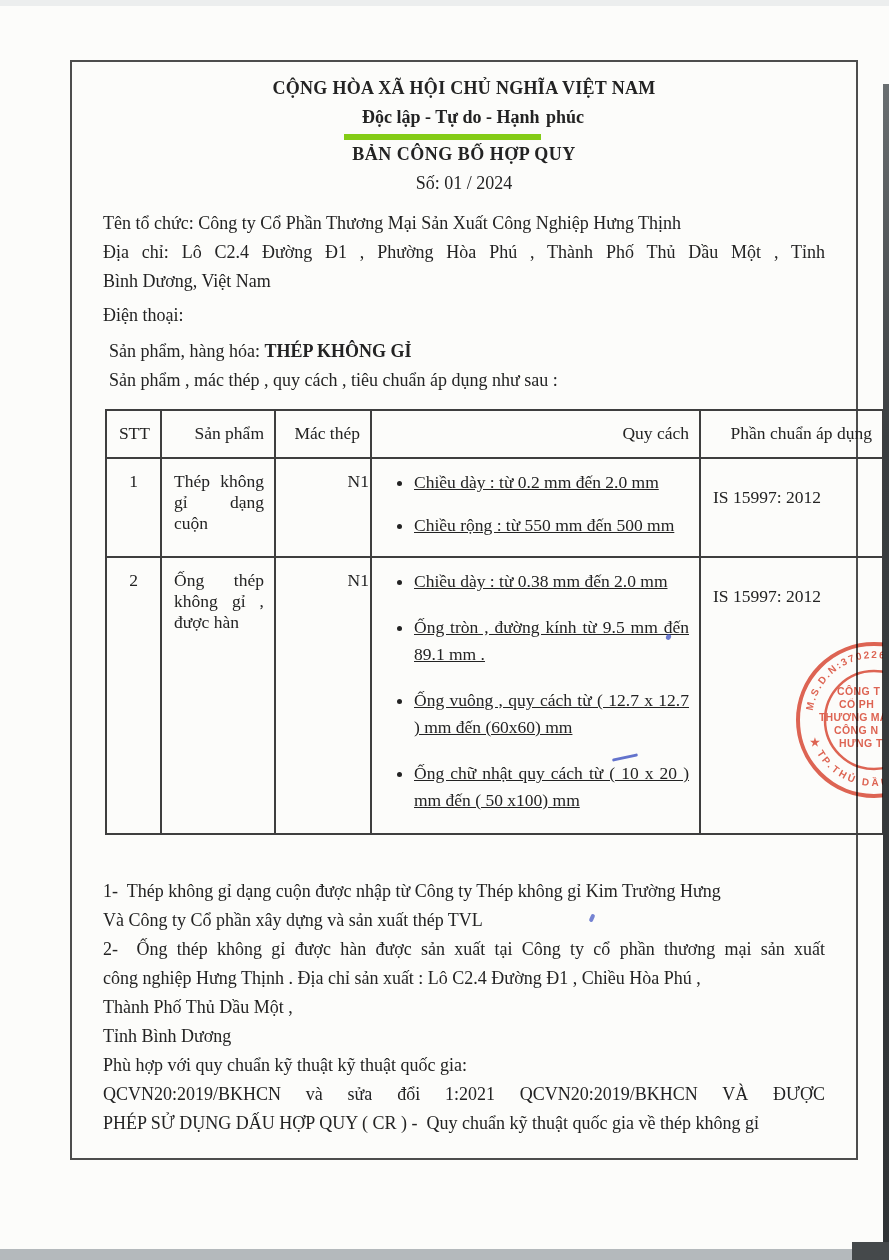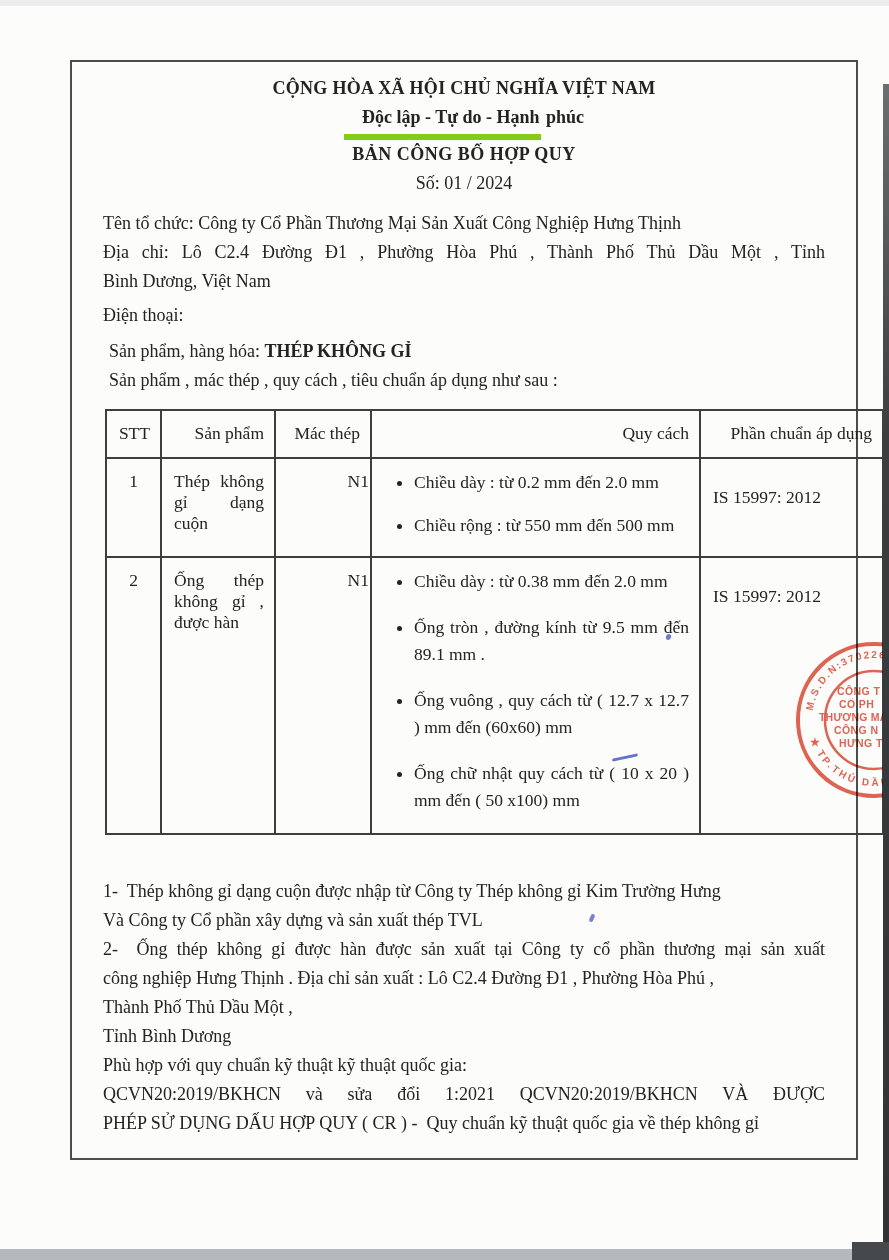--- a/index.html
+++ b/index.html
@@ -35,21 +35,21 @@
   table.spec th, table.spec td { border:2px solid #3e3e3e; vertical-align:top; }
   table.spec th { font-weight:normal; text-align:right; padding:12px 10px; height:22px; }
   th.c { text-align:center; padding:8px 2px; }
   td.stt { text-align:center; padding-top:12px; }
   td.sp  { padding:12px 10px 0 12px; text-align:justify; }
   td.mt  { text-align:right; padding-top:12px; }
   td.qc  { padding:0 6px 0 0; }
   td.tc  { padding:28px 8px 0 12px; }
   tr.r1 { height:99px; } tr.r2 { height:231px; }
   ul.qlist { margin:10px 0 0; padding-left:42px; }
-  ul.qlist li { text-align:justify; padding-right:4px; line-height:27px; margin-bottom:16px; }
+  ul.qlist li { text-align:justify; padding-right:4px; line-height:27px; margin-bottom:16px;text-decoration:underline; }
   tr.r2 ul.qlist li { margin-bottom:19px; }
 
   .notes { margin-top:42px; font-size:18px; line-height:28.5px; }
   .notes p { margin:0; white-space:pre-wrap;font-family:Liberation Serif, serif; }
   .ind17 { margin-left:17px; }
   .out29 { margin-left:-29px; }
 
   .stamp { position:absolute; left:794px; top:640px; width:170px; height:170px;
     opacity:0.88; mix-blend-mode:multiply; }
   .stamp text, .stamp textPath { font-family:"Liberation Sans", sans-serif; font-weight:bold; }
@@ -124,21 +124,21 @@
           </td>
           <td class="tc">IS 15997: 2012</td>
         </tr>
       </tbody>
         </table>
 
       <div class="notes">
         <p>1-  Thép không gỉ dạng cuộn được nhập từ Công ty Thép không gỉ Kim Trường Hưng</p>
         <p>Và Công ty Cổ phần xây dựng và sản xuất thép TVL</p>
         <p class="jl">2-  Ống thép không gỉ được hàn được sản xuất tại Công ty cổ phần thương mại sản xuất</p>
-        <p class="ind17">công nghiệp Hưng Thịnh . Địa chỉ sản xuất : Lô C2.4 Đường Đ1 , Phường Hòa Phú ,</p>
+        <p class="ind17">công nghiệp Hưng Thịnh . Địa chỉ sản xuất : Lô C2.4 Đường Đ1 , Chiều Hòa Phú ,</p>
         <p class="ind17">Thành Phố Thủ Dầu Một ,</p>
         <p>Tỉnh Bình Dương</p>
         <p>Phù hợp với quy chuẩn kỹ thuật kỹ thuật quốc gia:</p>
         <p class="jl">QCVN20:2019/BKHCN và sửa đổi 1:2021 QCVN20:2019/BKHCN VÀ ĐƯỢC</p>
         <p class="out29">PHÉP SỬ DỤNG DẤU HỢP QUY ( CR ) -  Quy chuẩn kỹ thuật quốc gia về thép không gỉ</p>
       </div>
 
     </div>
   </div>
 

